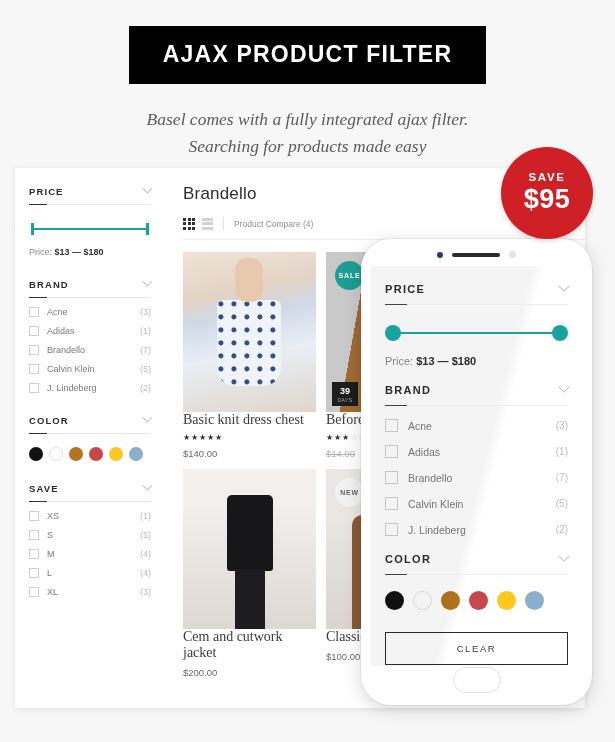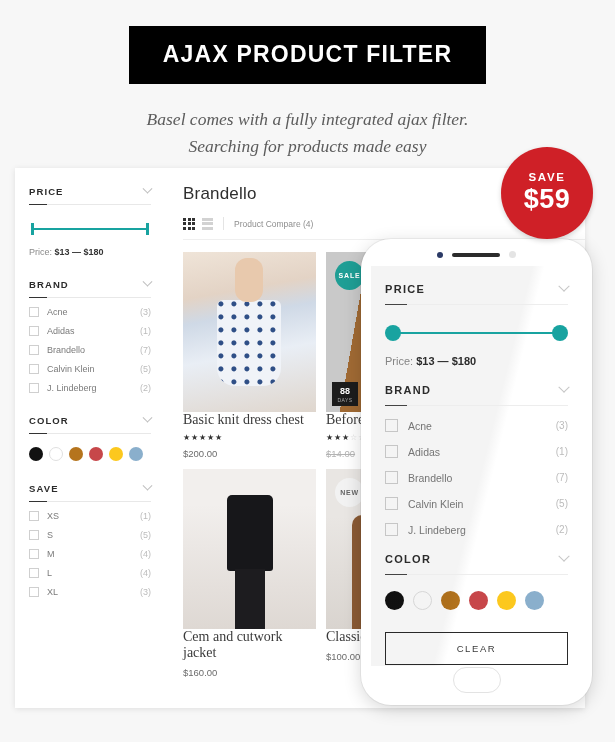--- a/index.html
+++ b/index.html
@@ -200,21 +200,21 @@
 <div class="hero">
   <div class="hero-badge">AJAX PRODUCT FILTER</div>
   <div class="hero-sub">
     <div>Basel comes with a fully integrated ajax filter.</div>
     <div>Searching for products made easy</div>
   </div>
 </div>
 
 <div class="save-badge">
   <div class="s1">SAVE</div>
-  <div class="s2">$59</div>
+  <div class="s2">$95</div>
 </div>
 
 <div class="mobile-site">
   <div class="ms-top">
     <span class="ms-phone"></span>
     <span class="ms-num">01</span>
   </div>
   <div class="ms-body">
     <div class="ms-logo">Bas</div>
     <div class="ms-bar"></div>
@@ -355,49 +355,49 @@
     </div>
 
     <div class="grid">
 
       <div class="card">
         <div class="thumb">
           <div class="ph ph-dress"></div>
         </div>
         <div class="pname">Basic knit dress chest</div>
         <div class="stars"><span>★★★★★</span><span class="off"></span></div>
-        <div class="pprice">$200.00</div>
+        <div class="pprice">$140.00</div>
       </div>
 
       <div class="card">
         <div class="thumb">
           <div class="ph ph-wood"></div>
           <div class="badge-c sale">SALE</div>
           <div class="countdown">
             <div class="cd">
-              <b>88</b>
+              <b>39</b>
               <span>DAYS</span>
             </div>
             <div class="cd">
                 <b>7</b>
                 <span>HRS</span>
               </div>
           </div>
         </div>
         <div class="pname">Before decaf ph</div>
         <div class="stars"><span>★★★</span><span class="off">☆☆</span></div>
         <div class="pprice"><span class="old">$14.00</span><span class="new">$13.00</span></div>
       </div>
 
       <div class="card">
         <div class="thumb">
           <div class="ph ph-black"></div>
         </div>
         <div class="pname">Cem and cutwork jacket</div>
-        <div class="pprice">$160.00</div>
+        <div class="pprice">$200.00</div>
       </div>
 
       <div class="card">
         <div class="thumb">
           <div class="ph ph-man"></div>
           <div class="badge-c new">NEW</div>
         </div>
         <div class="pname">Classic Cut San</div>
         <div class="pprice">$100.00</div>
       </div>

